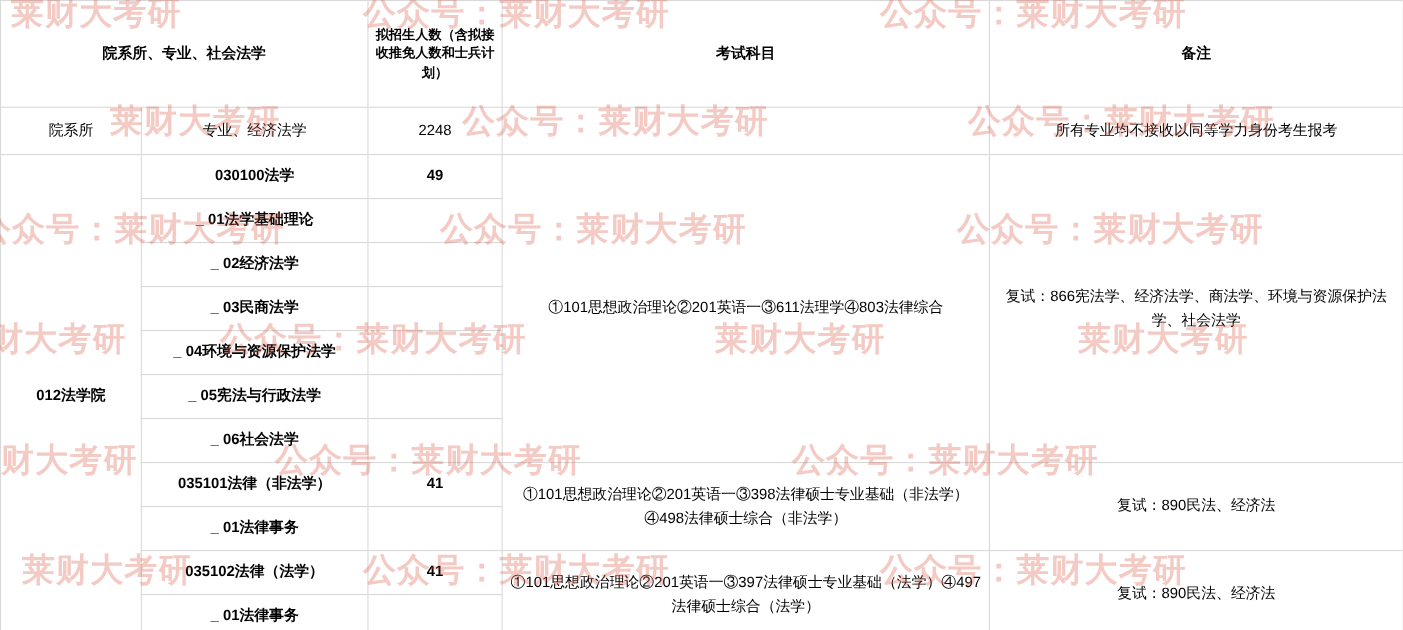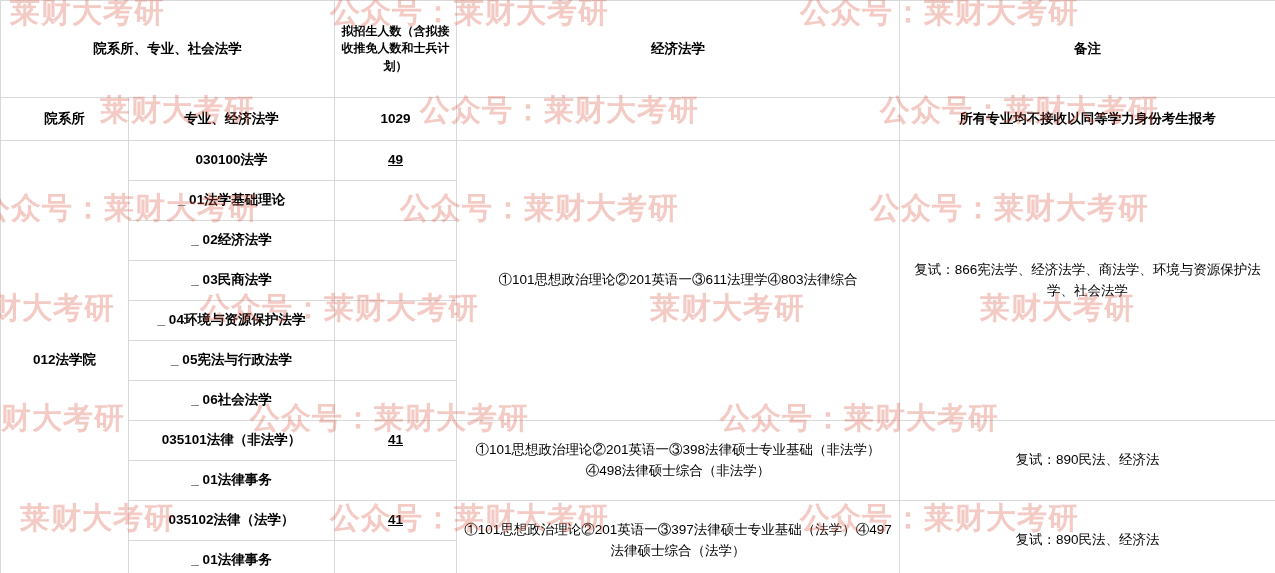--- a/index.html
+++ b/index.html
@@ -57,36 +57,35 @@
   .head-row td {
     font-weight: bold;
     font-size: 14px;
     height: 88px;
   }
   .head-row td.narrow {
     font-size: 12px;
     line-height: 1.45;
   }
   .sub-head td {
-    font-weight: bold;
+    font-weight: normal;
     height: 34px;
     font-size: 13.5px;
   }
   .thick-top td {
     border-top: 2px solid #c9a3a0;
   }
   .major {
     font-weight: bold;
   }
   .direction {
     font-weight: bold;
   }
   .num {
     font-weight: bold;
-    text-decoration: underline;
   }
   .subject-cell {
     font-size: 13.5px;
     line-height: 1.7;
     padding: 6px 10px;
   }
   .remark-cell {
     font-size: 13.5px;
     line-height: 1.7;
     padding: 6px 10px;
@@ -105,28 +104,28 @@
     <col style="width:128px">
     <col style="width:206px">
     <col style="width:122px">
     <col style="width:443px">
     <col style="width:376px">
   </colgroup>
   <tbody>
     <tr class="head-row">
       <td colspan="2">院系所、专业、社会法学</td>
       <td class="narrow">拟招生人数（含拟接收推免人数和士兵计划）</td>
-      <td>经济法学</td>
+      <td>考试科目</td>
       <td>备注</td>
     </tr>
 
     <tr class="sub-head">
       <td>院系所</td>
       <td>专业、经济法学</td>
-      <td>1029</td>
+      <td>2248</td>
       <td></td>
       <td>所有专业均不接收以同等学力身份考生报考</td>
     </tr>
 
     <tr class="thick-top row-h">
       <td rowspan="16" class="college-cell">012法学院</td>
       <td class="major">030100法学</td>
       <td class="num">49</td>
       <td rowspan="7" class="subject-cell">①101思想政治理论②201英语一③611法理学④803法律综合</td>
       <td rowspan="7" class="remark-cell">复试：866宪法学、经济法学、商法学、环境与资源保护法学、社会法学</td>

